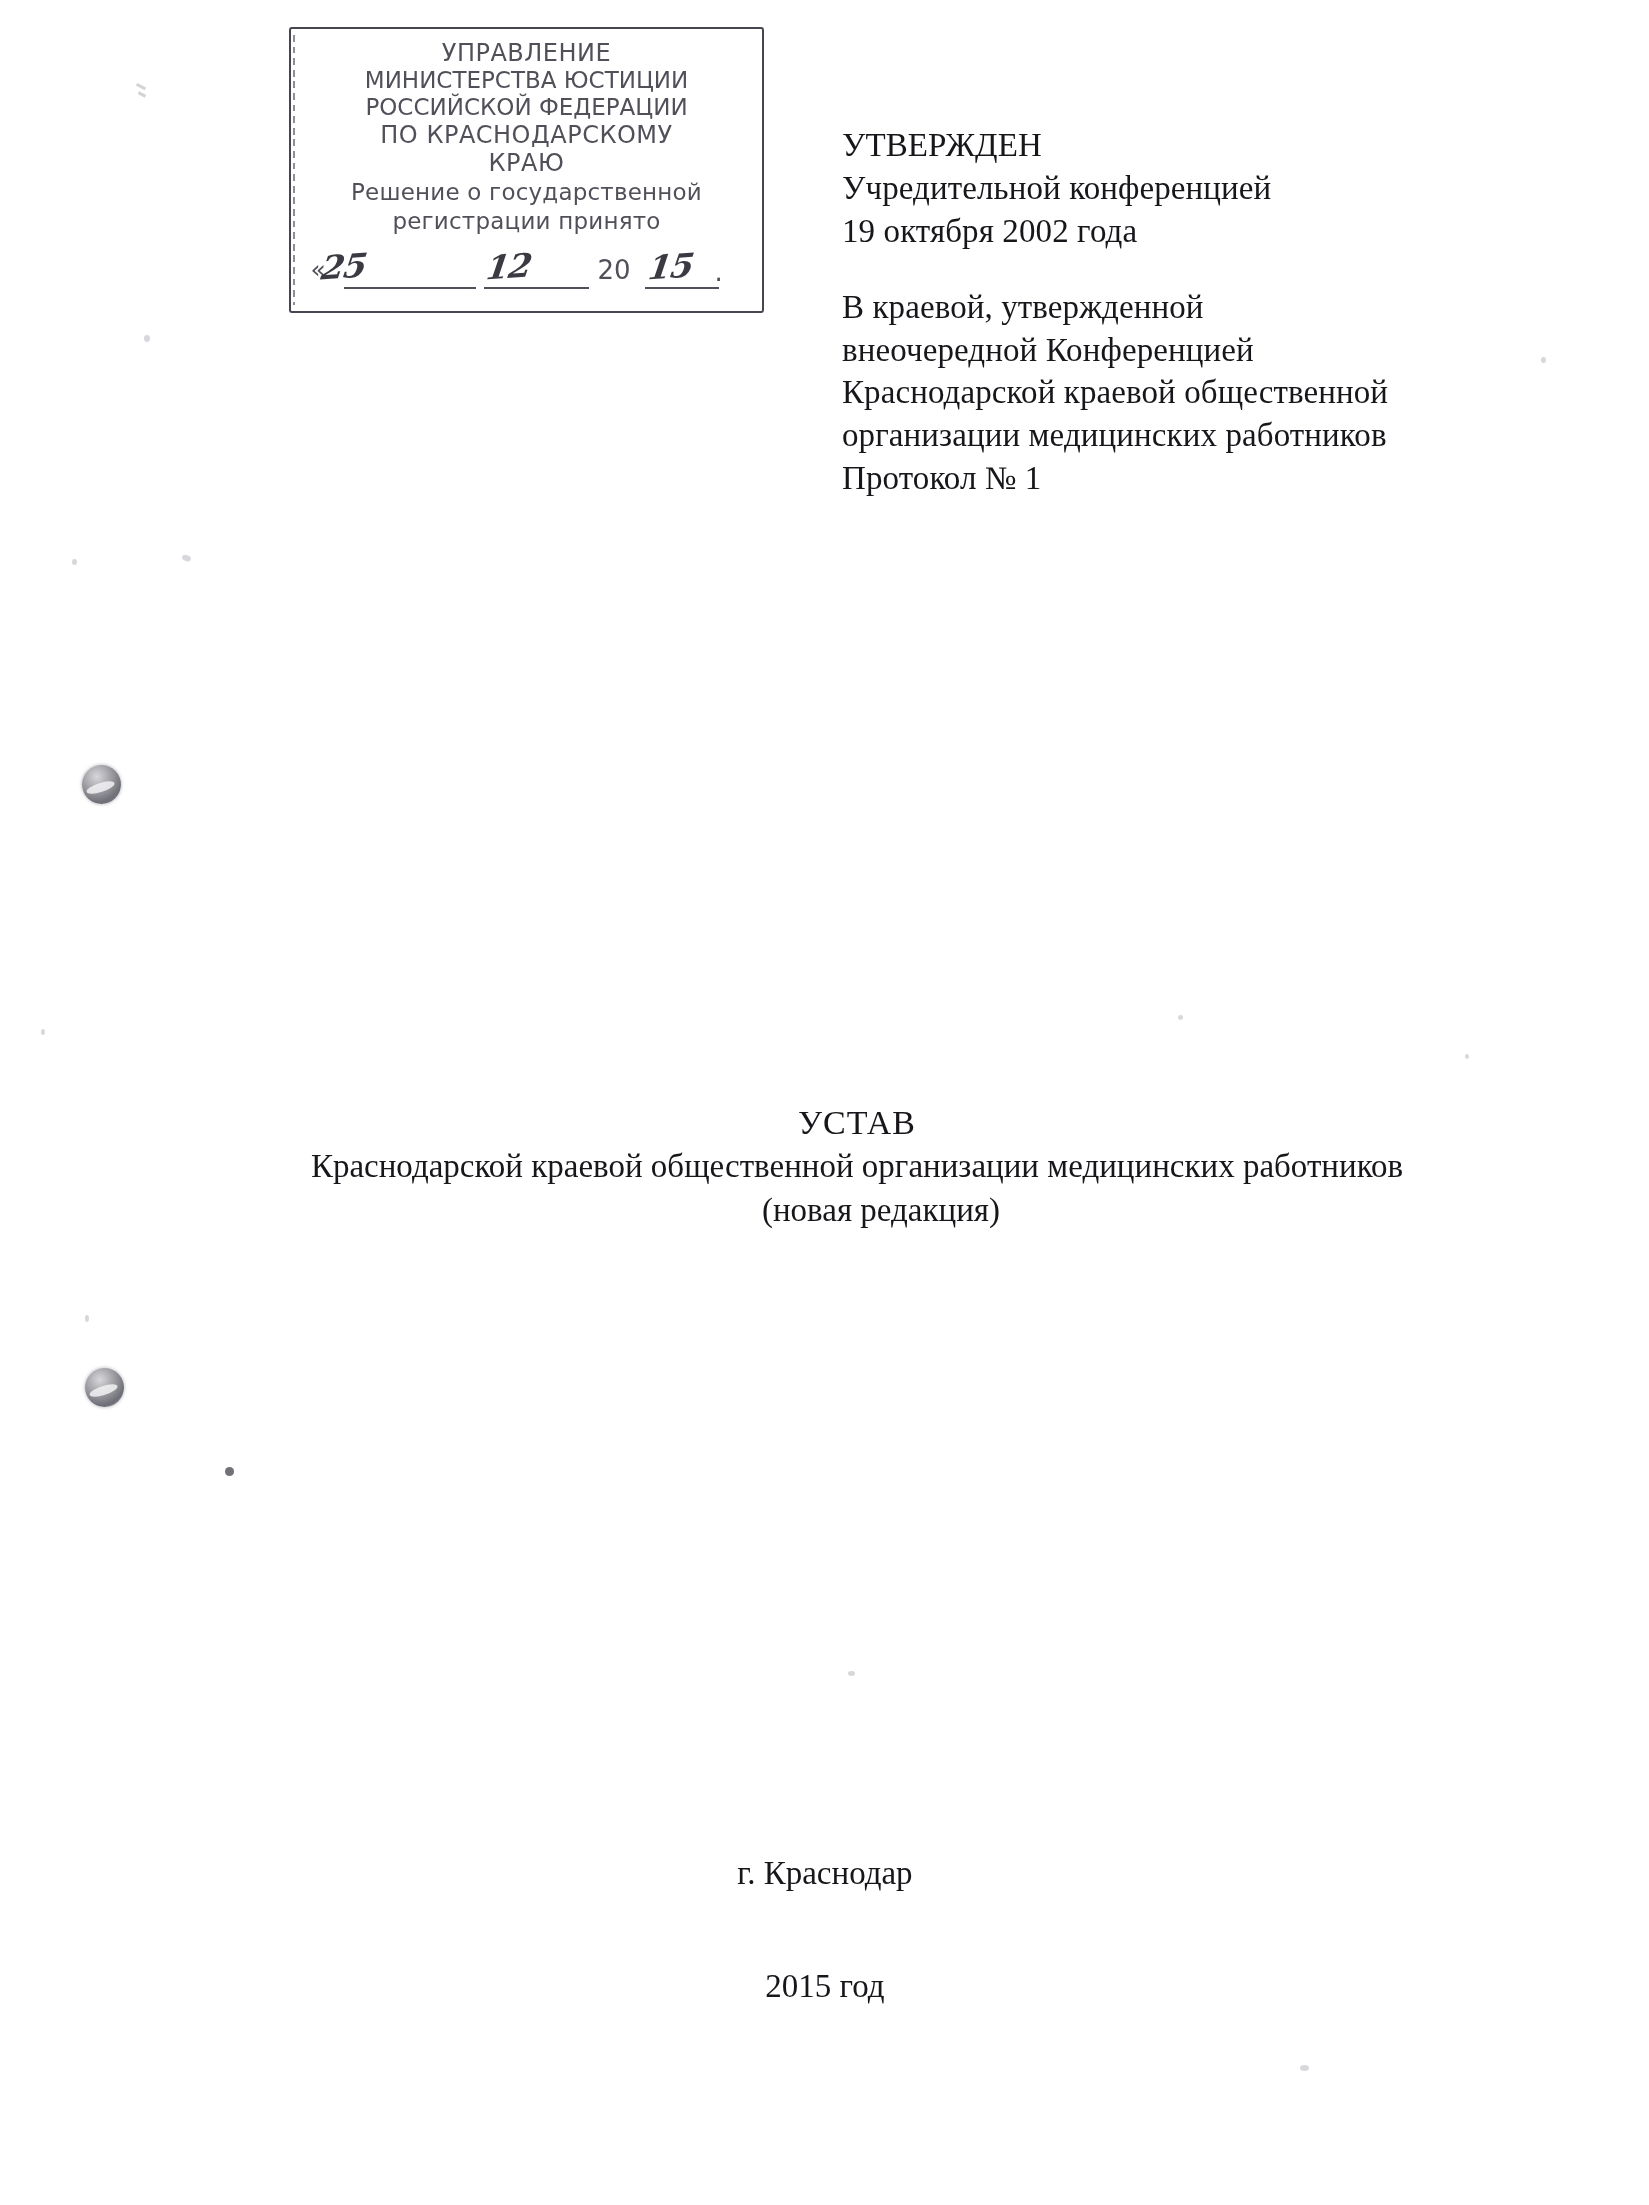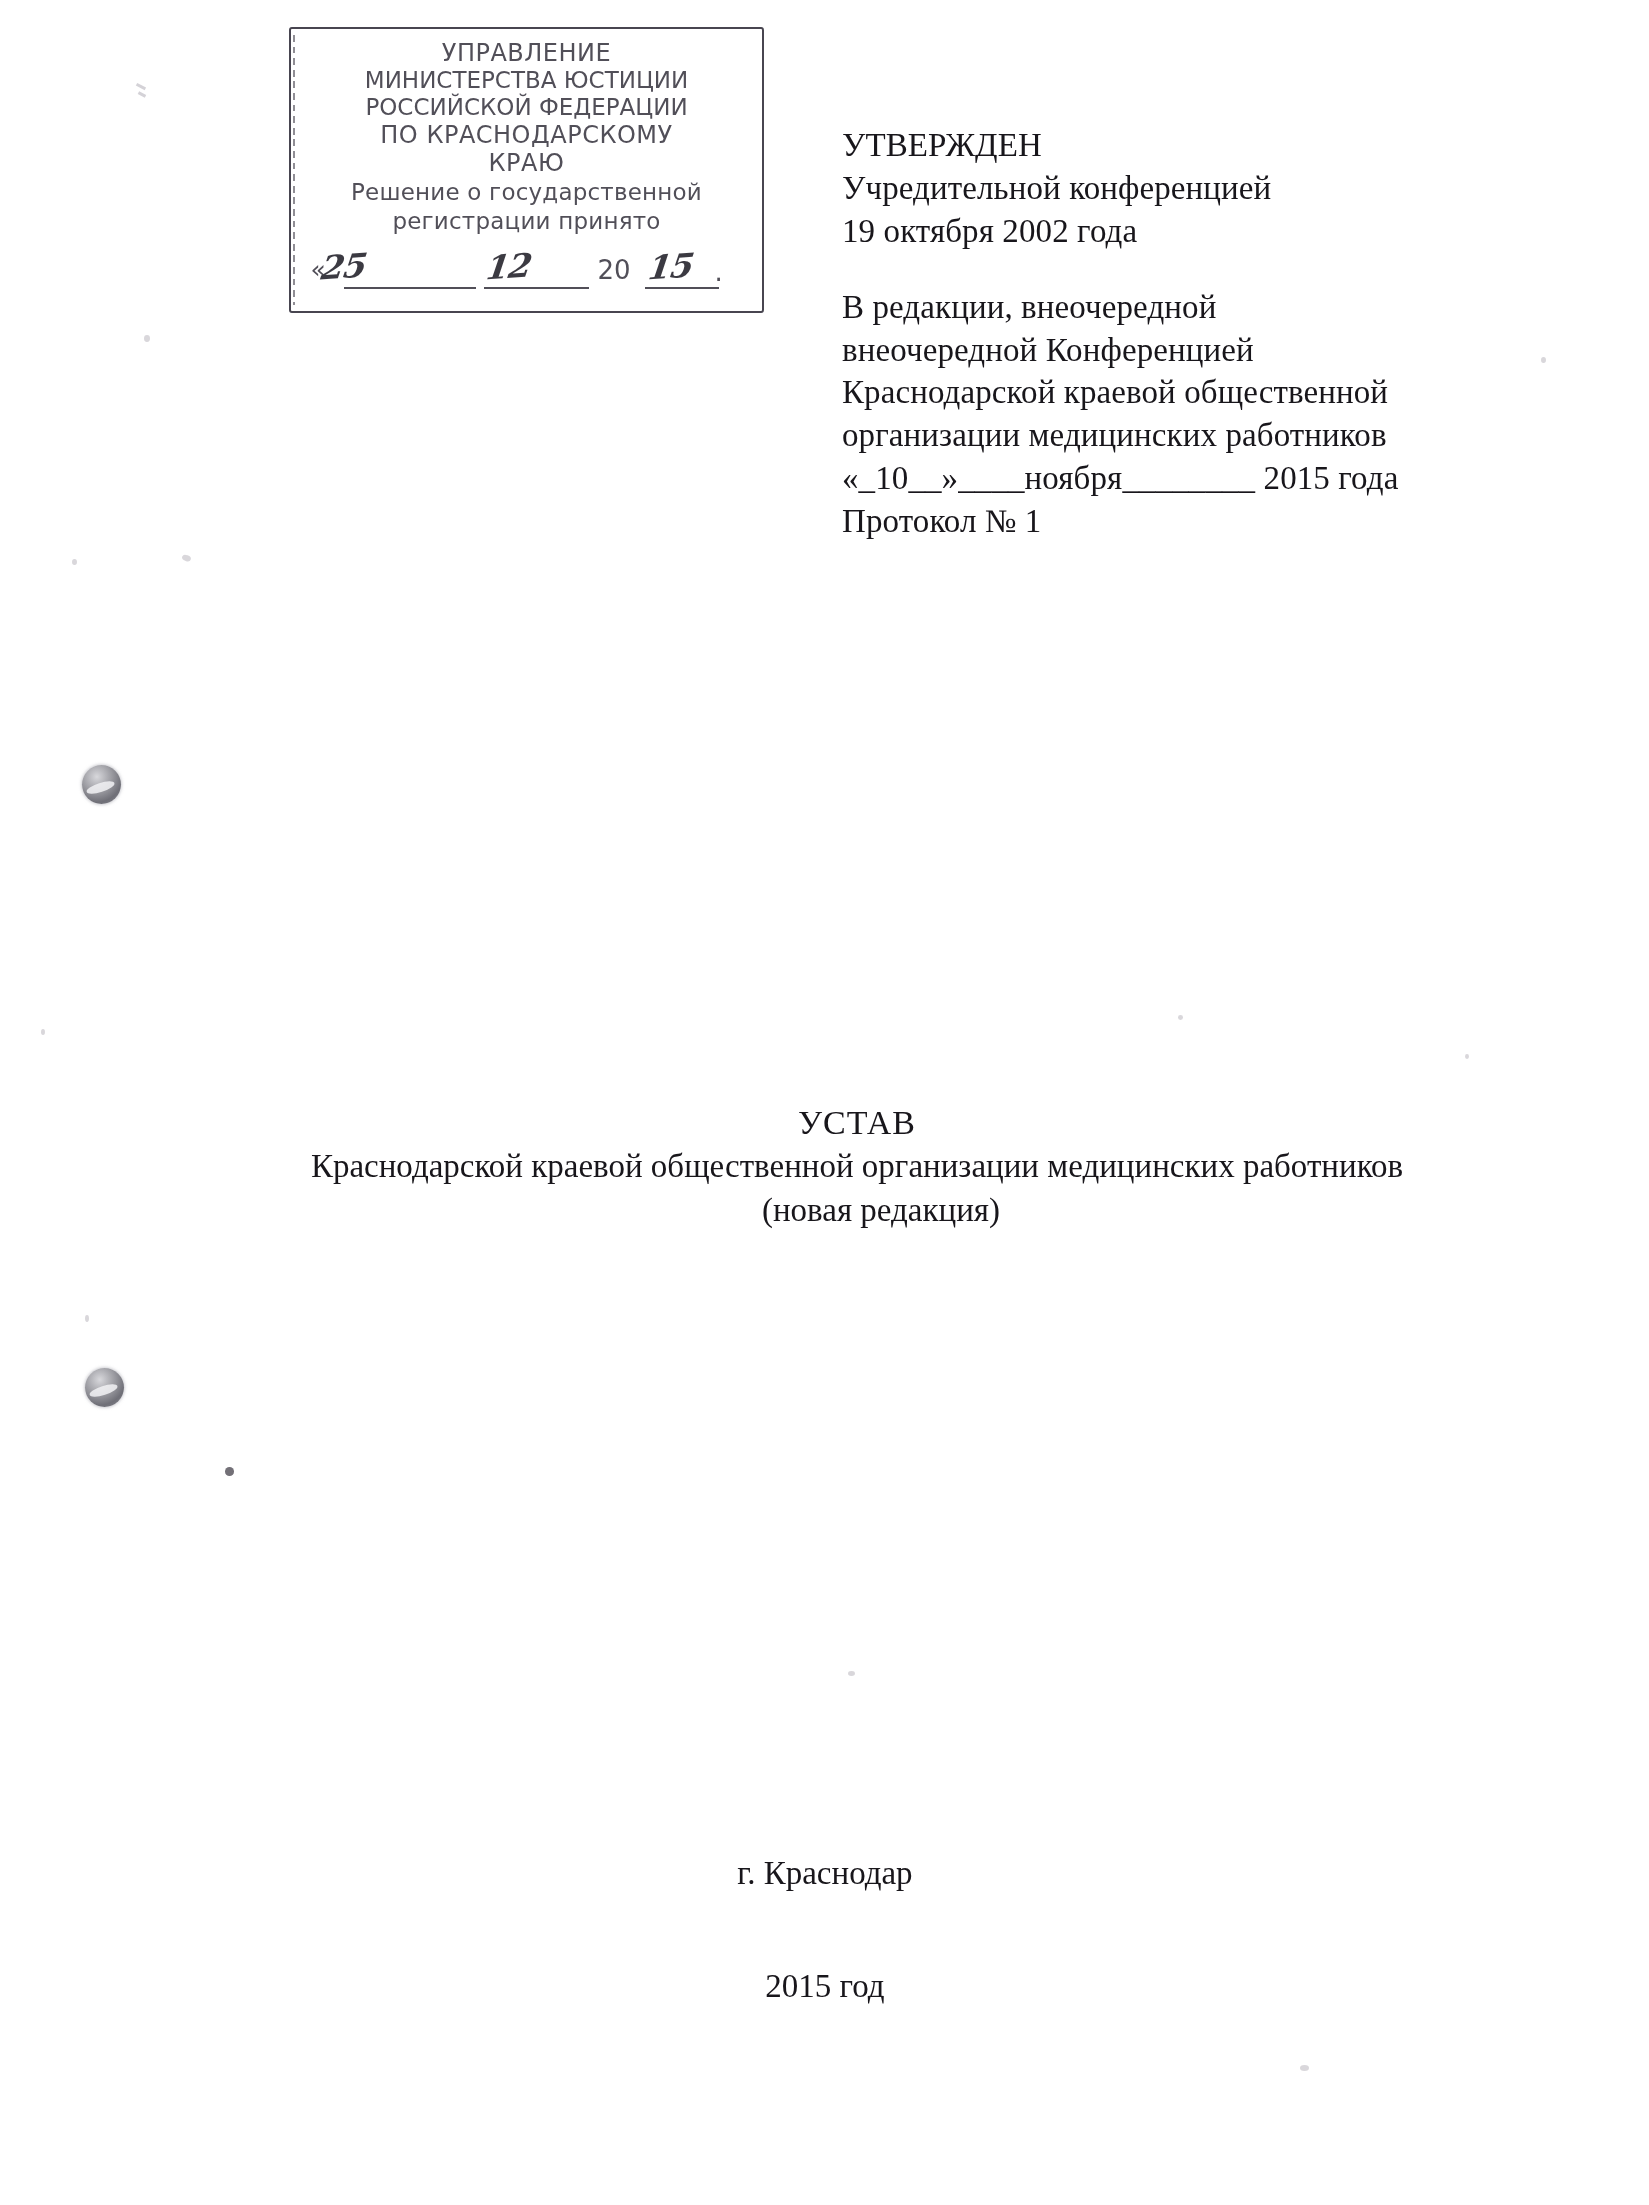--- a/index.html
+++ b/index.html
@@ -232,25 +232,24 @@
     </div>
   </div>
 
   <div class="approval">
     <div class="ln">УТВЕРЖДЕН</div>
     <div class="ln">Учредительной конференцией</div>
     <div class="ln">19 октября 2002 года</div>
 
     <div class="gap"></div>
 
-    <div class="ln">В редакции, внеочередной</div>
+    <div class="ln">В краевой, утвержденной</div>
     <div class="ln">внеочередной Конференцией</div>
     <div class="ln">Краснодарской краевой общественной</div>
     <div class="ln">организации медицинских работников</div>
-    <div class="ln">«_10__»____ноября________ 2015 года</div>
     <div class="ln">Протокол № 1</div>
   </div>
 
   <div class="title-block">
     <div class="title-main">УСТАВ</div>
     <div class="title-org">Краснодарской краевой общественной организации медицинских работников</div>
     <div class="title-ed">(новая редакция)</div>
   </div>
 
   <div class="footer-city">г. Краснодар</div>

